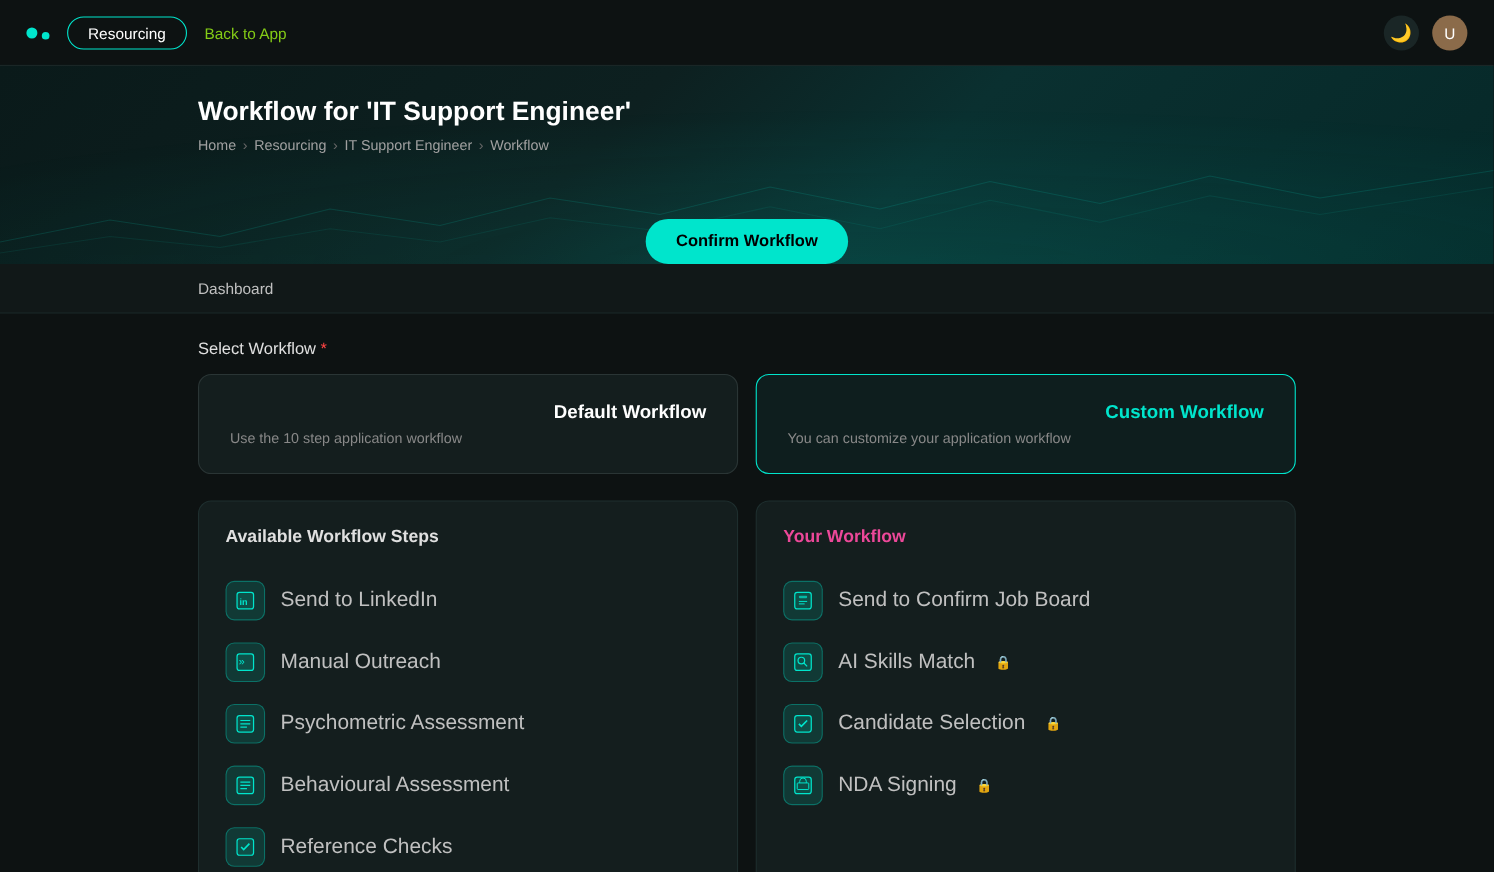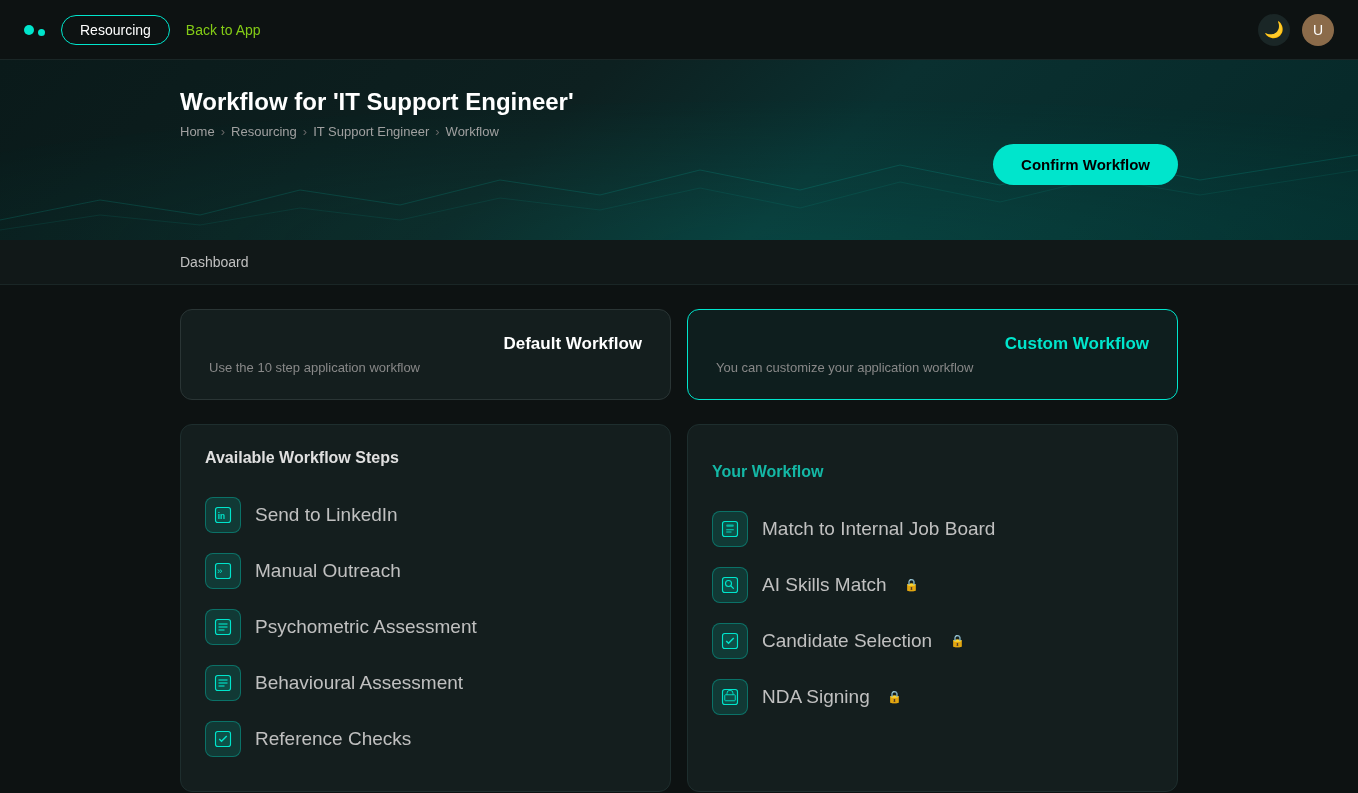--- a/index.html
+++ b/index.html
@@ -84,20 +84,21 @@
 
     
     .hero {
       position: relative;
       height: 180px;
       background: linear-gradient(135deg, #0a1a1a 0%, #0d2020 40%, #0a3030 60%, #062828 100%);
       overflow: hidden;
       display: flex;
       align-items: flex-start;
       padding: 28px 180px 0 180px;
+      flex-direction: column;
     }
     .hero-waves {
       position: absolute;
       bottom: 0; left: 0; right: 0; top: 0;
       pointer-events: none;
       opacity: 0.6;
     }
     .hero-content {
       position: relative;
       z-index: 2;
@@ -202,21 +203,21 @@
       border: 1px solid #1e2e2e;
       border-radius: 12px;
       padding: 24px;
     }
     .panel-title {
       font-size: 16px;
       font-weight: 600;
       color: #e0e0e0;
       margin-bottom: 20px;
     }
-    .panel.right .panel-title { color: #14b8a6; margin-top: 14px; }
+    .panel.right .panel-title { color: #ec4899; }
 
     .step-item {
       display: flex;
       align-items: center;
       gap: 14px;
       padding: 10px 0;
       cursor: pointer;
     }
     .step-icon {
       width: 36px; height: 36px;
@@ -286,20 +287,24 @@
   <button class="confirm-btn">Confirm Workflow</button>
 </div>
 
 <div class="dashboard-bar">
   <span>Dashboard</span>
 </div>
 
 <div class="main-content">
 
   <div>
+    <div class="select-workflow-label">
+      <span>Select Workflow</span>
+      <span class="required-star">*</span>
+    </div>
     <div class="workflow-cards">
       <div class="workflow-card">
         <div class="workflow-card-title">Default Workflow</div>
         <div class="workflow-card-desc">Use the 10 step application workflow</div>
       </div>
       <div class="workflow-card selected">
         <div class="workflow-card-title">Custom Workflow</div>
         <div class="workflow-card-desc">You can customize your application workflow</div>
       </div>
     </div>
@@ -371,21 +376,21 @@
 
       <div class="step-item">
         <div class="step-icon">
           <svg width="18" height="18" viewBox="0 0 24 24" fill="none">
               <rect x="2" y="2" width="20" height="20" rx="3" fill="#00e5cc22" stroke="#00e5cc" stroke-width="1.5"></rect>
               <rect x="7" y="6" width="10" height="3" rx="1" fill="#00e5cc" opacity="0.7"></rect>
               <line x1="7" y1="13" x2="17" y2="13" stroke="#00e5cc" stroke-width="1.2"></line>
               <line x1="7" y1="16" x2="14" y2="16" stroke="#00e5cc" stroke-width="1.2"></line>
             </svg>
         </div>
-        <span class="step-label">Match to Internal Job Board</span>
+        <span class="step-label">Send to Confirm Job Board</span>
       </div>
 
       <div class="step-item">
         <div class="step-icon">
           <svg width="18" height="18" viewBox="0 0 24 24" fill="none">
               <rect x="2" y="2" width="20" height="20" rx="3" fill="#00e5cc22" stroke="#00e5cc" stroke-width="1.5"></rect>
               <circle cx="10" cy="10" r="4" stroke="#00e5cc" stroke-width="1.5"></circle>
               <line x1="13" y1="13" x2="17" y2="17" stroke="#00e5cc" stroke-width="1.5"></line>
             </svg>
         </div>

